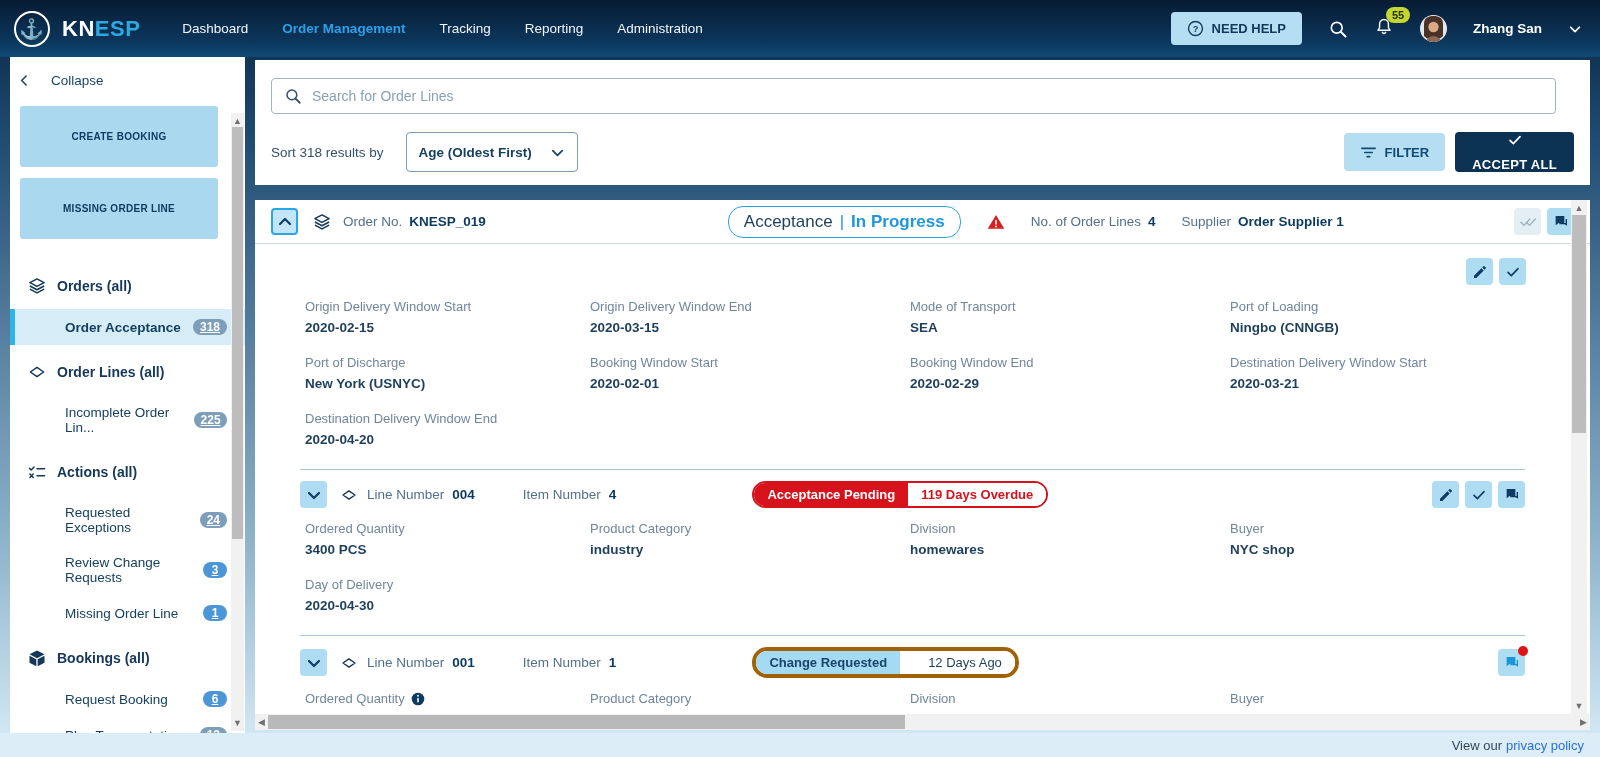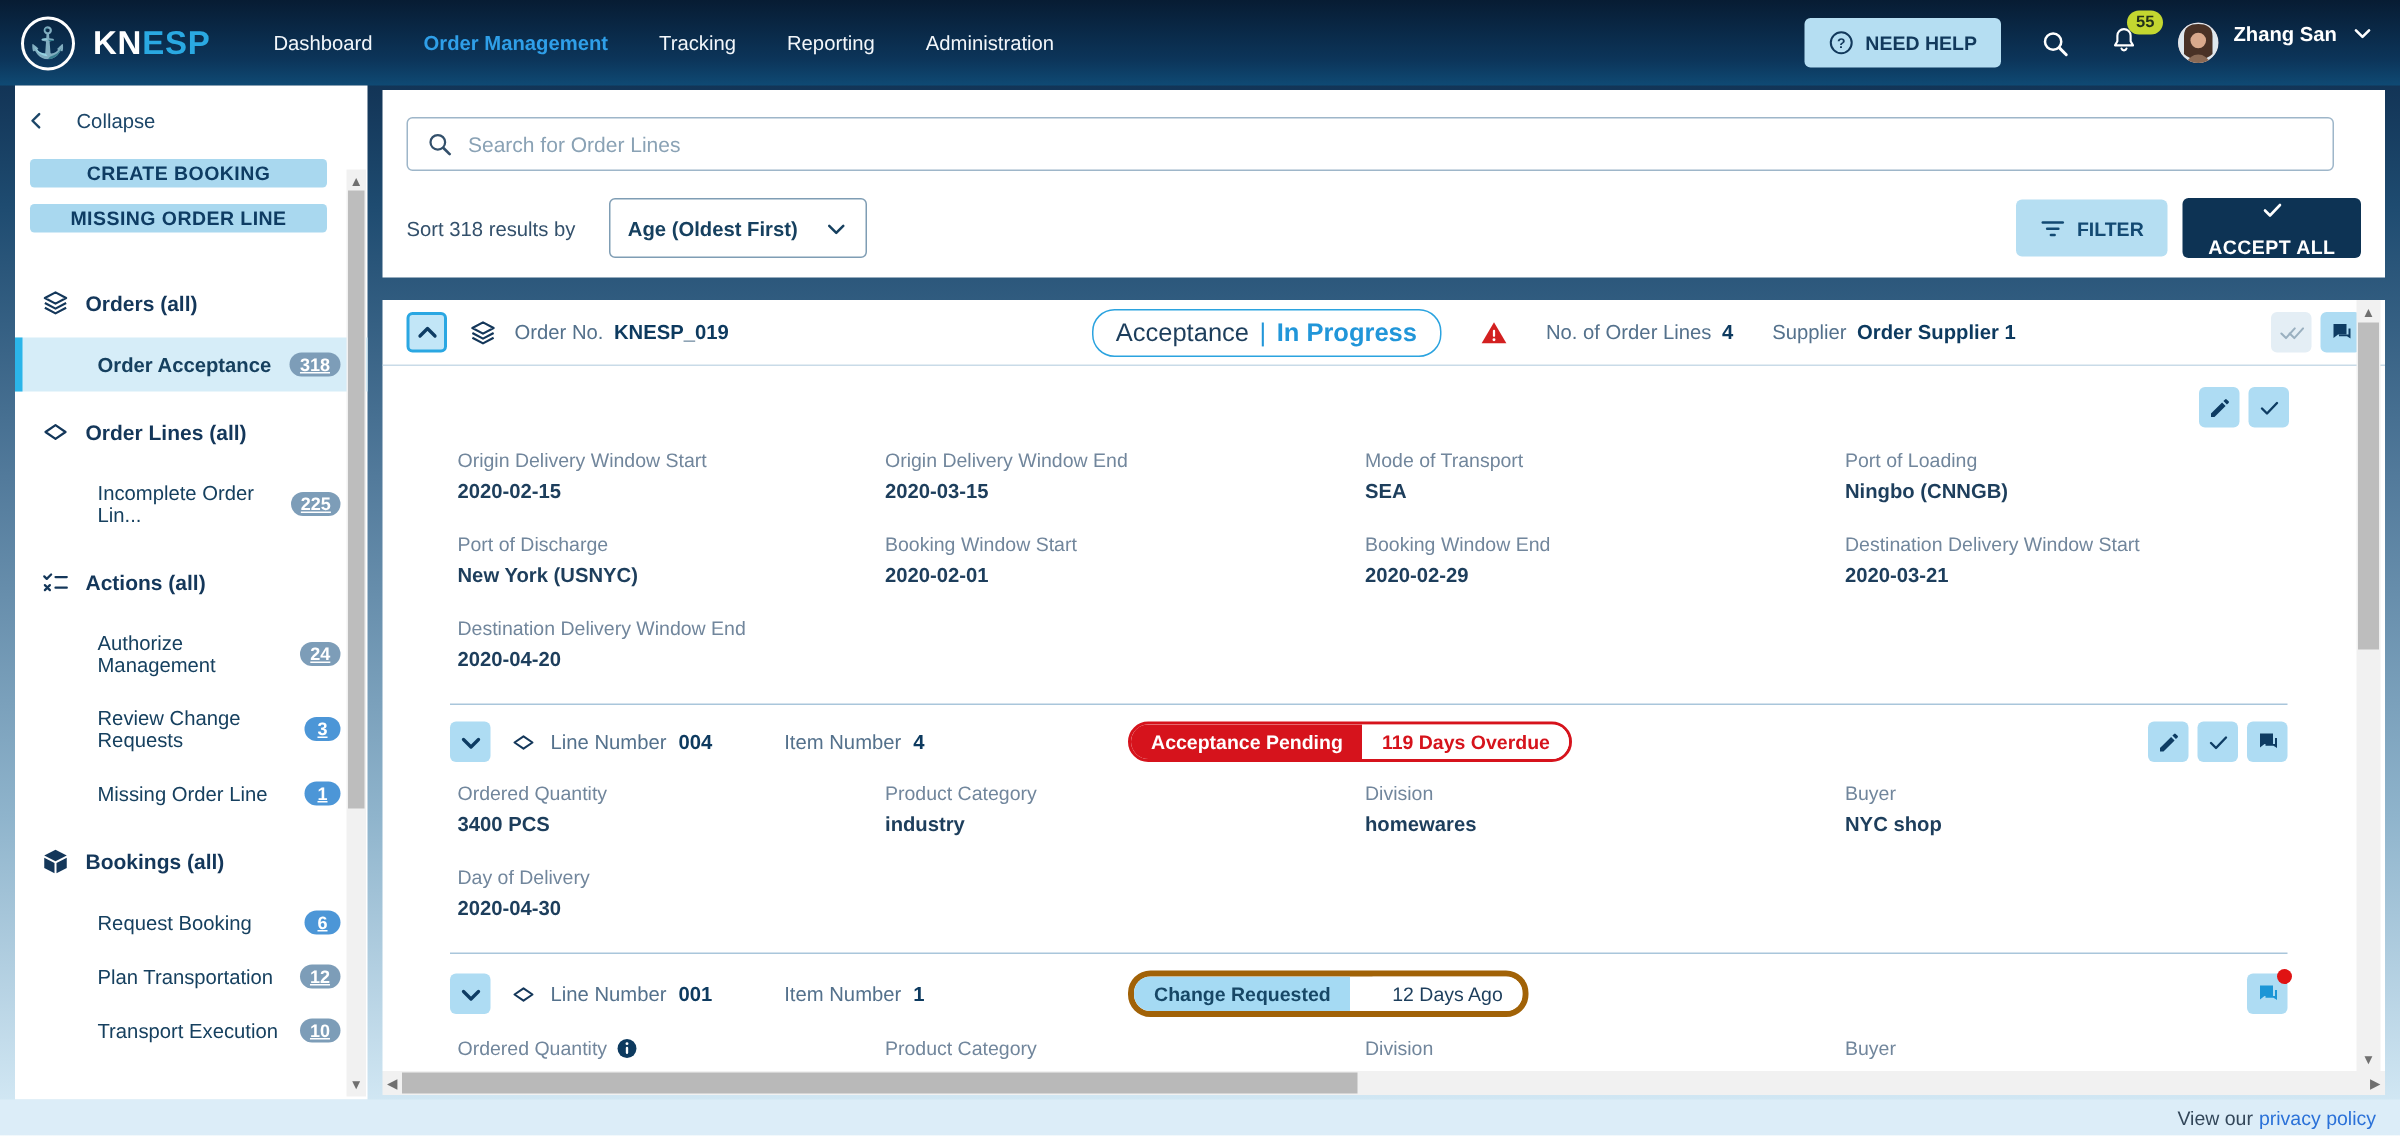--- a/index.html
+++ b/index.html
@@ -20,30 +20,30 @@
   .nav-items { display:flex; gap:34px; margin-left:42px; }
   .nav-item { font-size:13.5px; color:#f2f6fa; cursor:pointer; }
   .nav-item.active { color:#2f9fe8; font-weight:bold; }
   .nav-right { margin-left:auto; display:flex; align-items:center; gap:26px; margin-right:18px; }
   .need-help { display:flex; align-items:center; gap:8px; background:#b5def2; color:#12395c;
     font-size:13px; font-weight:bold; border:none; border-radius:4px; padding:8px 16px; cursor:pointer; }
   .icon-btn-plain { background:none; border:none; cursor:pointer; display:flex; align-items:center; }
   .bell-wrap { position:relative; }
   .notif-badge { position:absolute; top:-9px; left:12px; background:#c3d730; color:#23321a;
     font-size:11px; font-weight:bold; border-radius:9px; padding:2px 6px; }
-  .user-wrap { display:flex; align-items:flex-start; gap:10px; cursor:pointer; }
+  .user-wrap { display:flex; align-items:center; gap:26px; cursor:pointer; }
   .avatar { width:27px; height:27px; border-radius:50%; overflow:hidden; background:#caa; }
   .user-name { font-size:13.5px; font-weight:bold; color:#fff; }
 
   
   .sidebar { position:absolute; left:10px; top:57px; width:235px; height:676px; background:#fff; }
   .collapse-row { display:flex; align-items:center; gap:20px; color:#1c4668; font-size:13.5px;
     padding:16px 0 10px 8px; cursor:pointer; }
-  .side-btn { display:block; width:198px; margin:8px 0 0 10px; padding:2px 0; text-align:center;
-    background:#a9d8ef; color:#0e3c63; font-size:13px; font-weight:bold; border:none; border-radius:3px;
+  .side-btn { display:block; width:198px; margin:8px 0 0 10px; padding:25px 0; text-align:center;
+    background:#a9d8ef; color:#0e3c63; font-size:10px; font-weight:bold; border:none; border-radius:3px;
     letter-spacing:.3px; cursor:pointer; }
   .side-section { display:flex; align-items:center; gap:10px; padding:13px 0 13px 17px;
     font-size:14px; font-weight:bold; color:#14375a; cursor:pointer; margin-top:4px; }
   .side-section .s-icon { width:20px; height:20px; color:#14375a; flex:0 0 auto; }
   .side-item { position:relative; display:flex; align-items:center; padding:10px 18px 10px 55px;
     font-size:13.5px; color:#16405f; cursor:pointer; }
   .side-item.selected { background:#d6edf8; font-weight:bold; }
   .side-item.selected::before { content:""; position:absolute; left:0; top:0; bottom:0; width:5px; background:#2bb5e9; }
   .count-badge { margin-left:auto; min-width:24px; height:16px; border-radius:11px; color:#fff;
     font-size:12px; font-weight:bold; display:flex; align-items:center; justify-content:center; padding:0 7px;text-decoration:underline; }
@@ -228,21 +228,21 @@
     <div class="side-section">
       <svg class="s-icon" viewBox="0 0 24 24">
           <path d="M3 7.5l2 2 3.5-3.5" fill="none" stroke="currentColor" stroke-width="1.8" stroke-linecap="round" stroke-linejoin="round"></path>
           <line x1="12" y1="8" x2="21" y2="8" stroke="currentColor" stroke-width="1.8" stroke-linecap="round"></line>
           <path d="M3.5 14.5l4 4m0-4l-4 4" stroke="currentColor" stroke-width="1.8" stroke-linecap="round"></path>
           <line x1="12" y1="16.5" x2="21" y2="16.5" stroke="currentColor" stroke-width="1.8" stroke-linecap="round"></line>
         </svg>
       <span>Actions (all)</span>
     </div>
     <div class="side-item">
-      <span>Authorize Management</span>
+      <span>Requested Exceptions</span>
       <span class="count-badge gray">24</span>
     </div>
     <div class="side-item">
       <span>Review Change Requests</span>
       <span class="count-badge blue">3</span>
     </div>
     <div class="side-item">
       <span>Missing Order Line</span>
       <span class="count-badge blue">1</span>
     </div>

